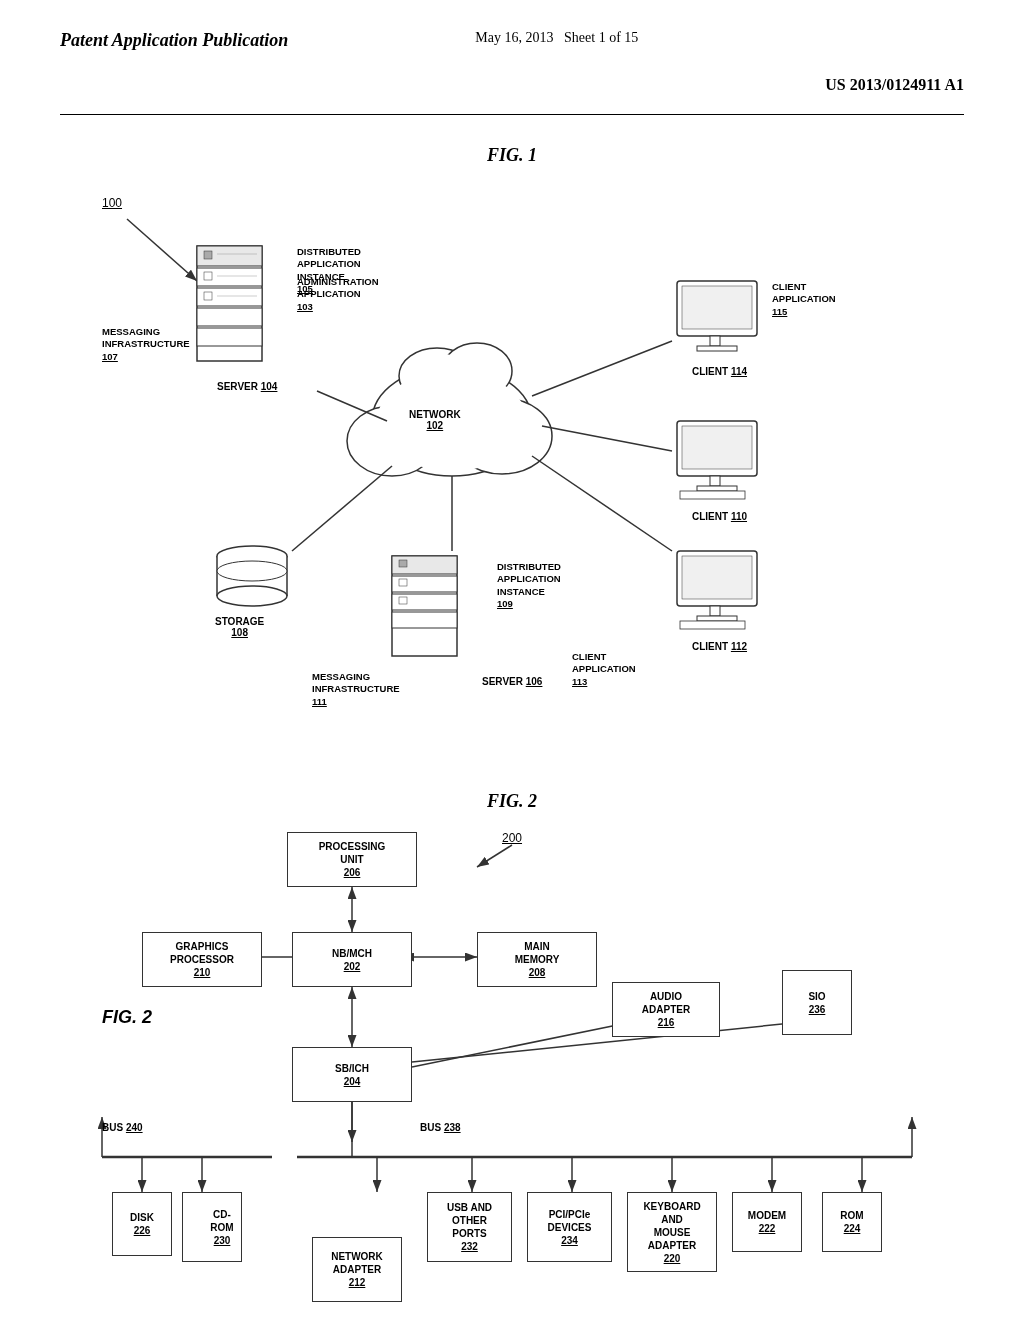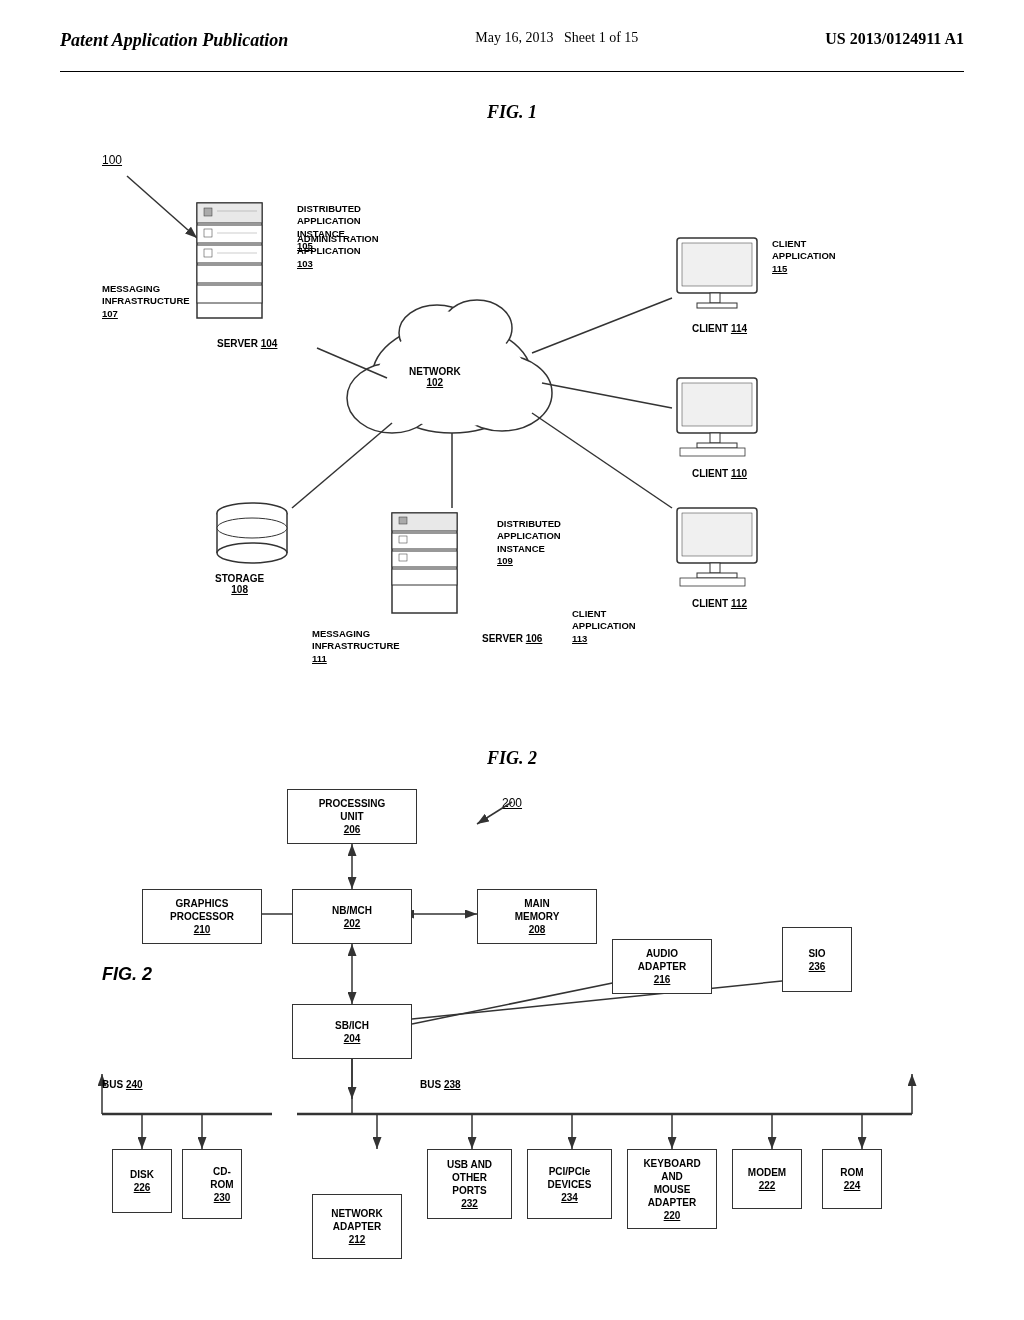--- a/index.html
+++ b/index.html
@@ -31,20 +31,21 @@
       font-weight: bold;
       font-style: italic;
     }
     .header-center {
       font-size: 14px;
       text-align: center;
     }
     .header-right {
       font-size: 16px;
       font-weight: bold;
+      margin-top: 46px;
     }
     .fig-title {
       text-align: center;
       font-size: 18px;
       font-weight: bold;
       font-style: italic;
       margin-bottom: 15px;
     }
     
     .fig1 {
@@ -319,21 +320,21 @@
       <line x1="295" y1="330" x2="295" y2="365" stroke="#333" stroke-width="1.5" marker-end="url(#arr2)"></line>
       <line x1="390" y1="330" x2="390" y2="365" stroke="#333" stroke-width="1.5" marker-end="url(#arr2)"></line>
       <line x1="490" y1="330" x2="490" y2="365" stroke="#333" stroke-width="1.5" marker-end="url(#arr2)"></line>
       <line x1="590" y1="330" x2="590" y2="365" stroke="#333" stroke-width="1.5" marker-end="url(#arr2)"></line>
       <line x1="690" y1="330" x2="690" y2="365" stroke="#333" stroke-width="1.5" marker-end="url(#arr2)"></line>
       <line x1="780" y1="330" x2="780" y2="365" stroke="#333" stroke-width="1.5" marker-end="url(#arr2)"></line>
 
       <line x1="830" y1="330" x2="830" y2="290" stroke="#333" stroke-width="1.5" marker-end="url(#arr2)"></line>
     </svg>
 
-    <div style="position:absolute;top:12px;left:420px;font-size:12px;font-family:Arial;">
+    <div style="position:absolute;top:4px;left:420px;font-size:12px;font-family:Arial;">
       <span class="underline">200</span>
     </div>
     <svg style="position:absolute;top:0;left:0;width:100%;height:100%;pointer-events:none;">
       <line x1="430" y1="18" x2="395" y2="40" stroke="#333" stroke-width="1.5" marker-end="url(#arr2)"></line>
     </svg>
 
     <div style="position:absolute;top:180px;left:20px;font-size:18px;font-weight:bold;font-style:italic;font-family:Arial;">FIG. 2</div>
 
     <div class="box" style="left:205px;top:5px;width:130px;height:55px;">
       <span style="font-weight:bold;font-size:10px;">PROCESSING<br>UNIT<br><span class="underline">206</span></span>
@@ -348,21 +349,21 @@
     </div>
 
     <div class="box" style="left:60px;top:105px;width:120px;height:55px;">
       <span style="font-weight:bold;font-size:10px;">GRAPHICS<br>PROCESSOR<br><span class="underline">210</span></span>
     </div>
 
     <div class="box" style="left:210px;top:220px;width:120px;height:55px;">
       <span style="font-weight:bold;font-size:10px;">SB/ICH<br><span class="underline">204</span></span>
     </div>
 
-    <div class="box" style="left:530px;top:155px;width:100px;height:55px;">
+    <div class="box" style="left:530px;top:155px;width:108px;height:55px;">
       <span style="font-weight:bold;font-size:10px;">AUDIO<br>ADAPTER<br><span class="underline">216</span></span>
     </div>
 
     <div class="box" style="left:700px;top:143px;width:70px;height:65px;">
       <span style="font-weight:bold;font-size:10px;">SIO<br><span class="underline">236</span></span>
     </div>
 
     <div style="position:absolute;top:295px;left:20px;font-size:10px;font-family:Arial;font-weight:bold;">
       BUS <span class="underline">240</span>
     </div>

